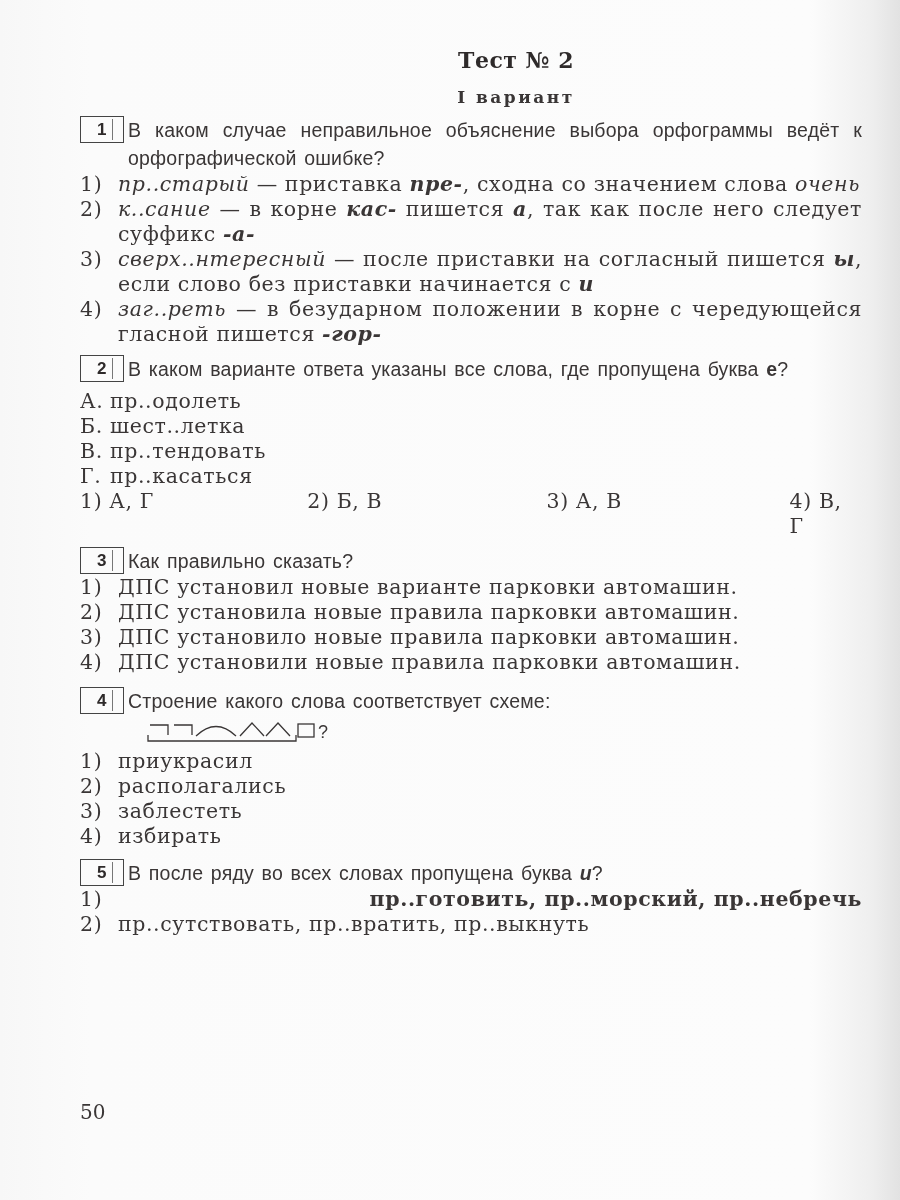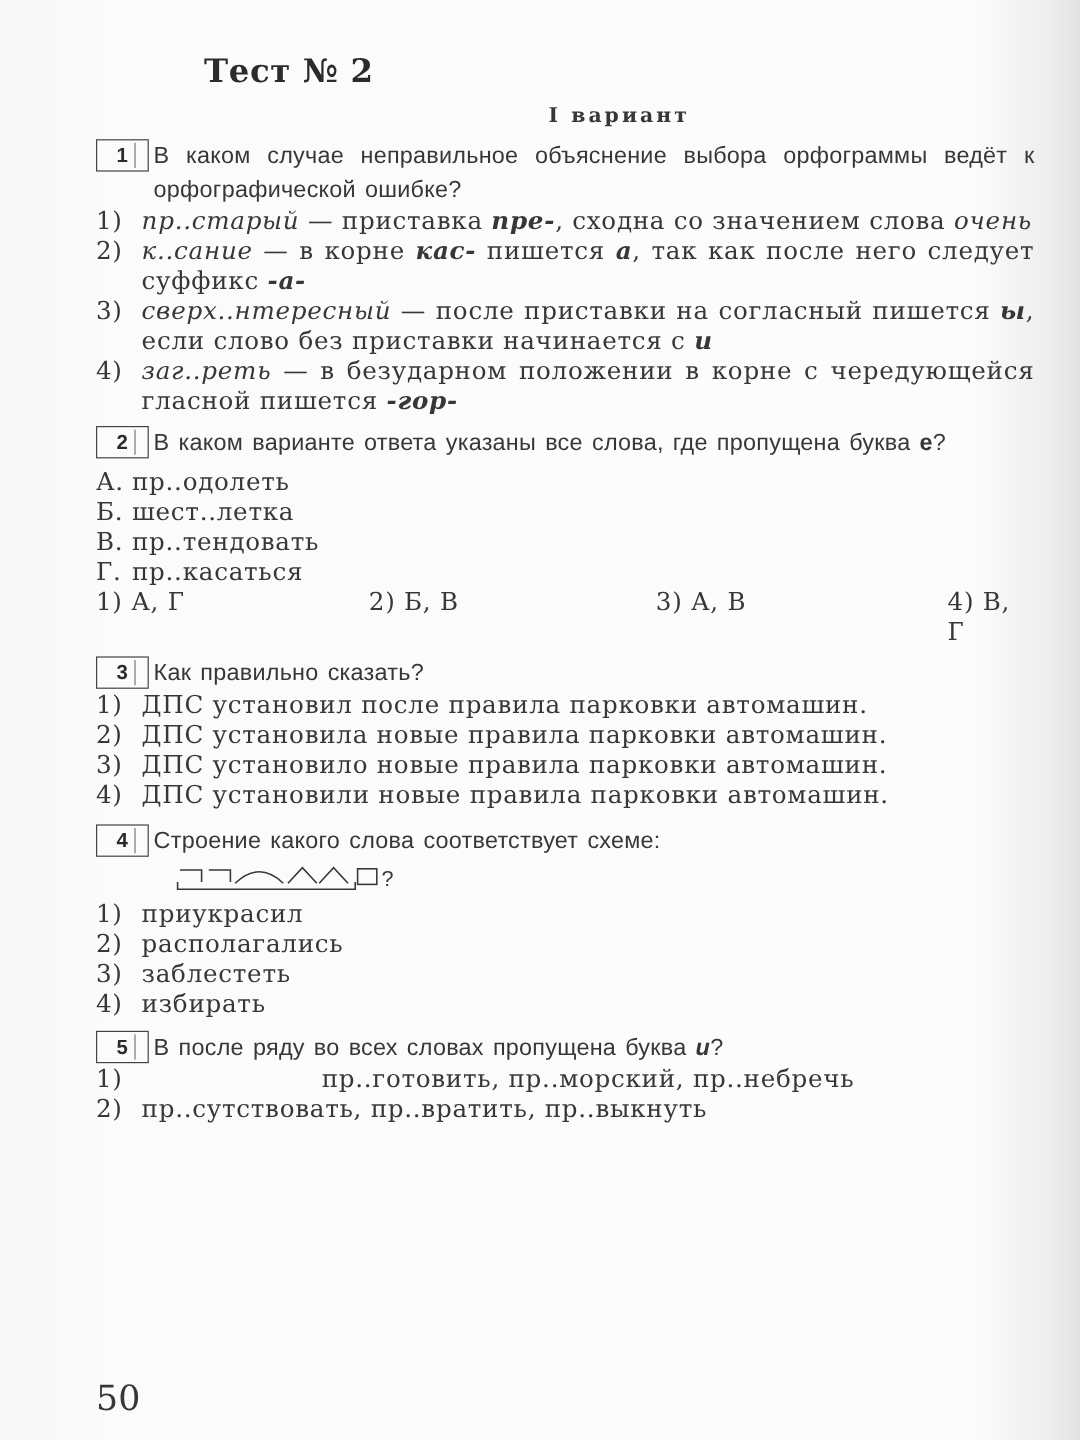--- a/index.html
+++ b/index.html
@@ -9,21 +9,21 @@
       color: #3a3636;
       font-family: "DejaVu Serif", "Liberation Serif", serif;
       position: relative;
     }
     .page {
       position: absolute; left: 0; top: 0; width: 900px; height: 1200px;
       background: linear-gradient(90deg, #f7f7f7 0%, #fbfbfb 10%, #fcfcfc 90%, #eeeeee 97%, #e2e2e2 100%);
     }
     .content { position: absolute; left: 80px; top: 40px; width: 782px; }
     .title {
-      text-align: left; font-weight: bold; font-size: 27px;
+      text-align: center; font-weight: bold; font-size: 22px;
       letter-spacing: 0.5px; margin: 0; height: 40px; line-height: 40px;
       padding-left: 90px; color: #2e2a2a;
     }
     .subtitle {
       text-align: center; font-size: 17px; letter-spacing: 2.5px;
       height: 34px; line-height: 34px; padding-left: 90px; margin: 0; color: #3a3636;
     }
     .q-head { display: flex; align-items: flex-start; margin-top: 2px; }
     .q-num {
       flex: 0 0 auto; width: 44px; height: 27px; border: 1.5px solid #444;
@@ -48,21 +48,21 @@
     .opt .t { flex: 1; text-align: justify; }
     .i { font-style: italic; }
     .bi { font-style: italic; font-weight: bold; }
     .q1 .opt { margin-bottom: 0; }
     .letters .opt .n { width: 30px; }
     .answers-row { display: flex; font-size: 20.5px; line-height: 25px; letter-spacing: 0.6px; gap: 42px; }
     .answers-row span { display: inline-block; }
     .schema { margin-left: 66px; height: 34px; display: flex; align-items: center; }
     .schema svg { display: block; }
     .schema .qm { font-family: "Liberation Sans", sans-serif; font-size: 18px; margin-left: 2px; color: #3a3636; }
-    .page-number { position: absolute; left: 80px; top: 1100px; font-size: 29px; color: #3a3636; margin-top: 48px; }
+    .page-number { position: absolute; left: 80px; top: 1100px; font-size: 20px; color: #3a3636; }
   </style>
 </head>
 <body>
 
 <div class="page">
   <div class="content">
     <h1 class="title">Тест № 2</h1>
     <h2 class="subtitle">I вариант</h2>
 
     <section class="q1">
@@ -122,21 +122,21 @@
     </section>
 
     <section style="margin-top:8px;">
       <div class="q-head">
         <div class="q-num">3</div>
         <div class="q-text">Как правильно сказать?</div>
       </div>
       <div style="margin-top:0px;">
         <div class="opt">
             <span class="n">1)</span>
-            <span class="t">ДПС установил после правила парковки автомашин.</span>
+            <span class="t">ДПС установил новые варианте парковки автомашин.</span>
           </div>
         <div class="opt">
             <span class="n">2)</span>
             <span class="t">ДПС установила новые правила парковки автомашин.</span>
           </div>
         <div class="opt">
             <span class="n">3)</span>
             <span class="t">ДПС установило новые правила парковки автомашин.</span>
           </div>
         <div class="opt">
@@ -193,21 +193,21 @@
     </section>
 
     <section style="margin-top:10px;">
       <div class="q-head">
         <div class="q-num">5</div>
         <div class="q-text"><span>В после ряду во всех словах пропущена буква </span><b><i>и</i></b><span>?</span></div>
       </div>
       <div>
         <div class="opt">
             <span class="n">1)</span>
-            <span class="t" style="text-align:center;">пр..готовить, пр..морский, пр..небречь</span>
+            <span class="t" style="text-align:right;font-weight:bold;">пр..готовить, пр..морский, пр..небречь</span>
           </div>
         <div class="opt">
             <span class="n">2)</span>
             <span class="t" style="text-align:left;">пр..сутствовать, пр..вратить, пр..выкнуть</span>
           </div>
       </div>
     </section>
   </div>
 
   <div class="page-number">50</div>

